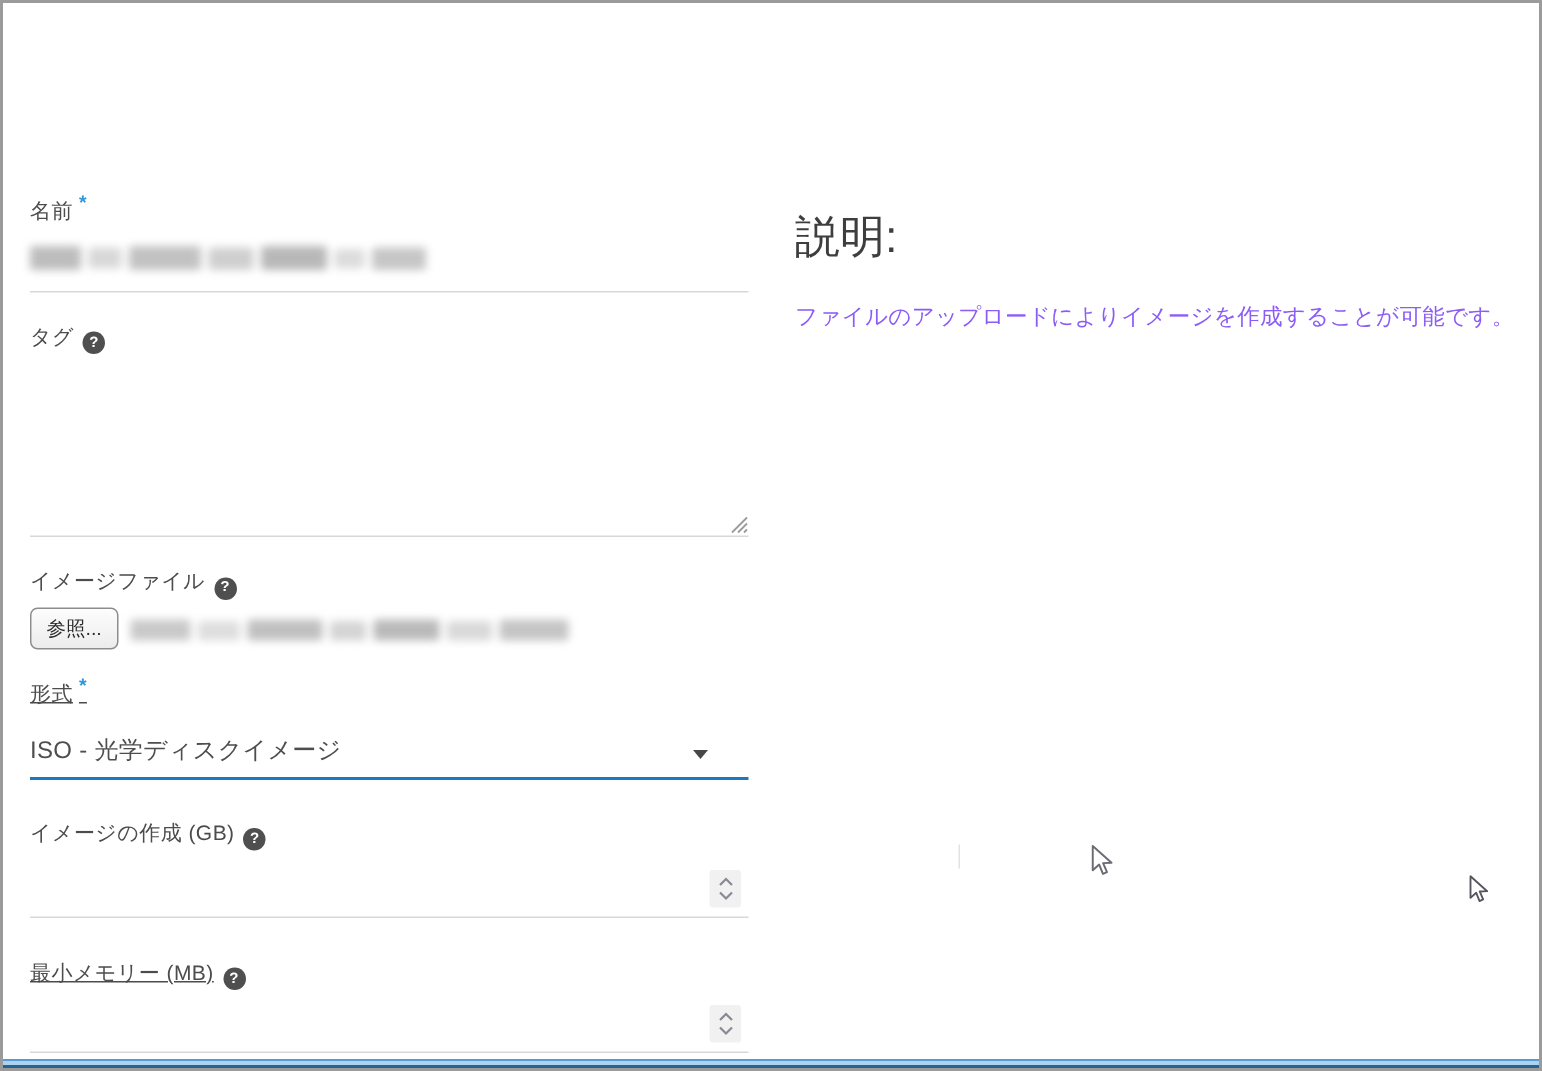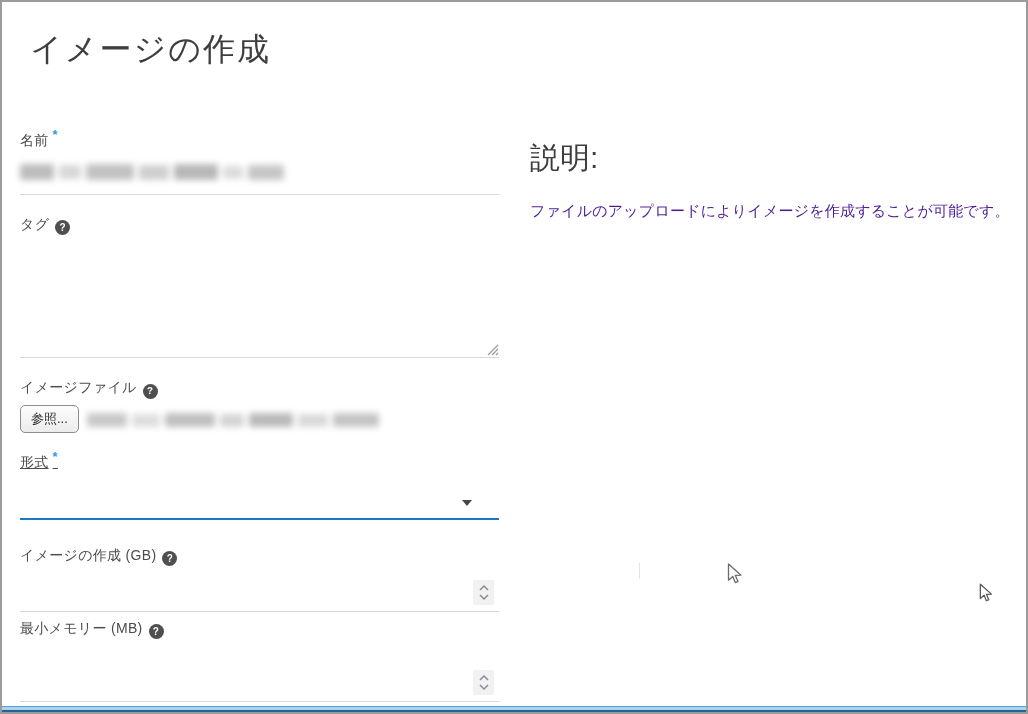--- a/index.html
+++ b/index.html
@@ -84,21 +84,21 @@
   }
 
   .resize-handle{ position:absolute; left:482px; top:339px; }
 
   .help-heading{
     position:absolute; left:528px; top:136px;
     font-size:30px; font-weight:400; color:#3e3e3e;
   }
   .help-body{
     position:absolute; left:528px; top:200px; width:490px;
-    font-size:15px; color:#4c1d95; letter-spacing:0.2px;
+    font-size:15px; color:#8b5cf6; letter-spacing:0.2px;
   }
 
   .artifact-line{
     position:absolute; left:637px; top:561px; width:1px; height:16px;
     background:#e2e2e2;
   }
 
   .cursor{ position:absolute; }
 
   .bottom-bar{
@@ -108,21 +108,20 @@
       #5b9bd5 0px, #5b9bd5 1px,
       #a9d3ef 1px, #a9d3ef 4px,
       #2a618d 4px, #2a618d 6px);
   }
 </style>
 </head>
 <body>
 
 <div class="screen">
 
-  <div class="page-title">イメージの作成</div>
 
   <div class="field-label" style="top:119px;margin-top:11px;">
     <span>名前</span><span class="req-star">*</span>
   </div>
   <div class="click-region" style="left:18px; top:152px; width:479px; height:40px;"></div>
   <div class="redacted" style="left:18px; top:158px; height:24px;">
     <i style="width:34px;height:16px;background:#bdbdbd;"></i>
       <i style="width:22px;height:14px;background:#d8d8d8;"></i>
       <i style="width:48px;height:16px;background:#c2c2c2;"></i>
       <i style="width:30px;height:15px;background:#cfcfcf;"></i>
@@ -155,36 +154,39 @@
       <i style="width:50px;height:14px;background:#c0c0c0;"></i>
       <i style="width:24px;height:13px;background:#d4d4d4;"></i>
       <i style="width:44px;height:14px;background:#bababa;"></i>
       <i style="width:30px;height:13px;background:#d9d9d9;"></i>
       <i style="width:46px;height:14px;background:#c5c5c5;"></i>
   </div>
 
   <div class="field-label" style="top:452px;text-decoration:underline;">
     <span>形式</span><span class="req-star">*</span>
   </div>
+  <div class="select-row">
+    <span>ISO - 光学ディスクイメージ</span>
+  </div>
   <span class="select-caret"></span>
   <div class="underline-blue" style="top:516px;"></div>
 
   <div class="field-label" style="top:545px;">
     <span>イメージの作成 (GB)</span><span class="help-badge">?</span>
   </div>
   <div class="click-region" style="left:18px; top:574px; width:450px; height:32px;"></div>
   <div class="stepper" style="left:471px; top:578px;">
     <svg width="12" height="19" viewBox="0 0 12 19">
       <path d="M2 7 L6 3 L10 7" stroke="#8a8a96" stroke-width="1.5" fill="none"></path>
       <path d="M2 12 L6 16 L10 12" stroke="#8a8a96" stroke-width="1.5" fill="none"></path>
     </svg>
   </div>
   <div class="field-underline" style="top:609px;"></div>
 
-  <div class="field-label" style="top:618px;">
+  <div class="field-label" style="top:638px;text-decoration:underline;">
     <span>最小メモリー (MB)</span><span class="help-badge">?</span>
   </div>
   <div class="click-region" style="left:18px; top:664px; width:450px; height:32px;"></div>
   <div class="stepper" style="left:471px; top:668px;">
     <svg width="12" height="19" viewBox="0 0 12 19">
       <path d="M2 7 L6 3 L10 7" stroke="#8a8a96" stroke-width="1.5" fill="none"></path>
       <path d="M2 12 L6 16 L10 12" stroke="#8a8a96" stroke-width="1.5" fill="none"></path>
     </svg>
   </div>
   <div class="field-underline" style="top:699px;"></div>

